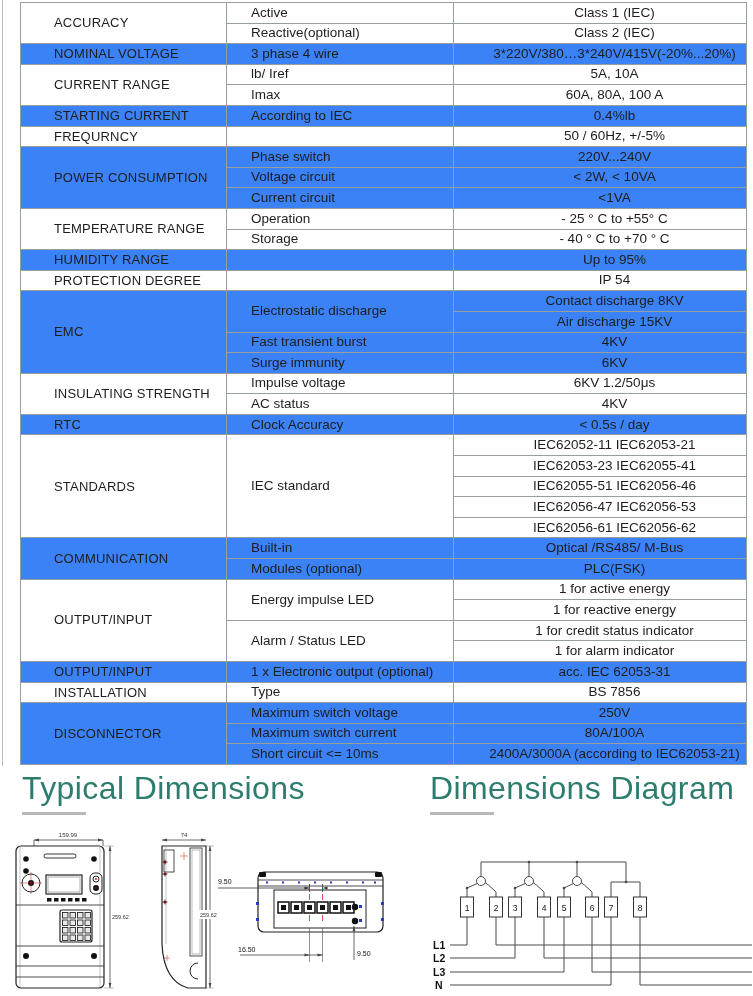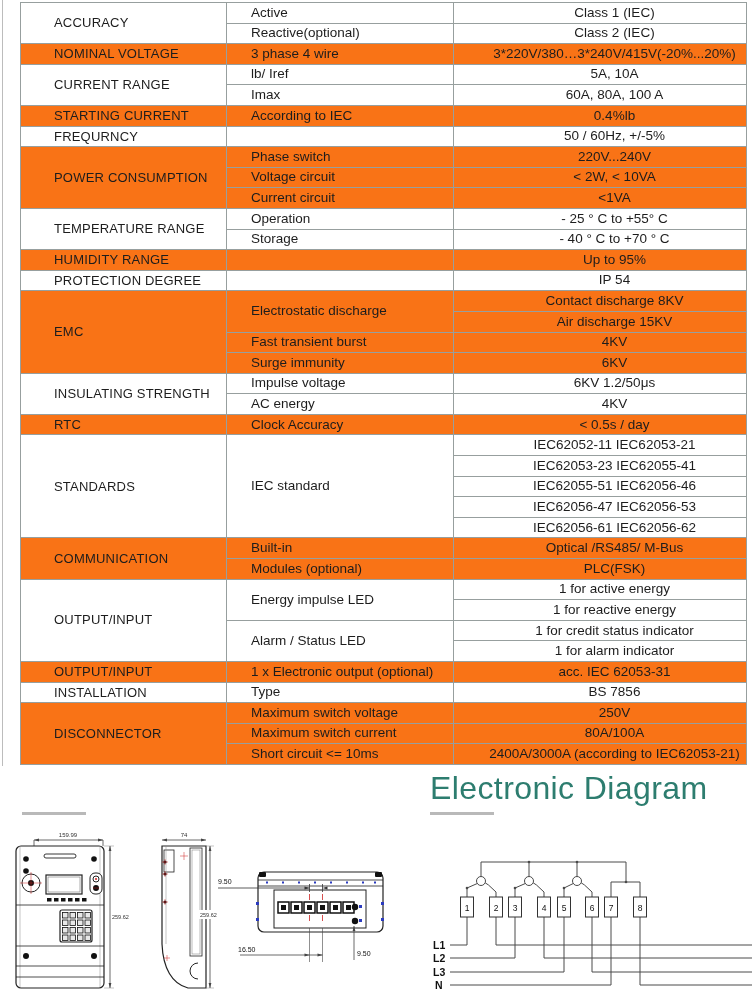--- a/index.html
+++ b/index.html
@@ -16,21 +16,21 @@
     font-size:13.5px; color:#1d1d1d;
   }
   #spec td {
     border:1px solid #979f9e; height:19.6px; padding:0 2px 0 0;
     line-height:1.05; white-space:nowrap; overflow:hidden; vertical-align:middle;
     background:#ffffff;
   }
   #spec td.c0 { padding-left:33px; font-size:13px; letter-spacing:0.2px; }
   #spec td.c1 { padding-left:24px; }
   #spec td.c2 { padding-left:31px;text-align:center; }
-  #spec tr.hl td { background:#f97316; }
+  #spec tr.hl td { background:#3b82f6; }
 
   
   .section-title {
     position:absolute; top:768px; font-size:32px; line-height:40px;
     color:#2d7d6f; letter-spacing:0.4px; font-weight:400;
   }
   #dim-title   { left:22px;  }
   #conn-title  { left:430px; }
   .title-underline {
     position:absolute; top:812px; width:64px; height:3px; background:#b9b9b9;
@@ -140,21 +140,21 @@
         <tr class="hl">
           <td class="c1">Surge immunity</td>
           <td class="c2">6KV</td>
         </tr>
         <tr>
           <td rowspan="2" class="c0">INSULATING STRENGTH</td>
           <td class="c1">Impulse voltage</td>
           <td class="c2">6KV 1.2/50μs</td>
         </tr>
         <tr>
-          <td class="c1">AC energy</td>
+          <td class="c1">AC status</td>
           <td class="c2">4KV</td>
         </tr>
         <tr class="hl">
           <td class="c0">RTC</td>
           <td class="c1">Clock Accuracy</td>
           <td class="c2">&lt; 0.5s / day</td>
         </tr>
         <tr>
           <td rowspan="5" class="c0">STANDARDS</td>
           <td rowspan="5" class="c1">IEC standard</td>
@@ -215,23 +215,24 @@
           <td class="c1">Maximum switch current</td>
           <td class="c2">80A/100A</td>
         </tr>
         <tr class="hl">
           <td class="c1">Short circuit &lt;= 10ms</td>
           <td class="c2">2400A/3000A (according to IEC62053-21)</td>
         </tr>
       </tbody>
   </table>
 
+  <div id="dim-title" class="section-title">Typical Dimensions</div>
   <div id="dim-underline" class="title-underline"></div>
 
-  <div id="conn-title" class="section-title">Electronic Diagram</div>
+  <div id="conn-title" class="section-title">Dimensions Diagram</div>
   <div id="conn-underline" class="title-underline"></div>
 
   <svg id="front-svg" class="drawing" width="136" height="170" viewBox="0 0 136 170">
     <g stroke="#444" stroke-width="0.8" fill="none">
       <line x1="30" y1="14" x2="99" y2="14"></line>
       <line x1="30" y1="14" x2="30" y2="20"></line>
         <line x1="99" y1="14" x2="99" y2="20"></line>
       <polygon points="30,14 35,12.6 35,15.4" fill="#444" stroke="none"></polygon>
       <polygon points="99,14 94,12.6 94,15.4" fill="#444" stroke="none"></polygon>
     </g>

